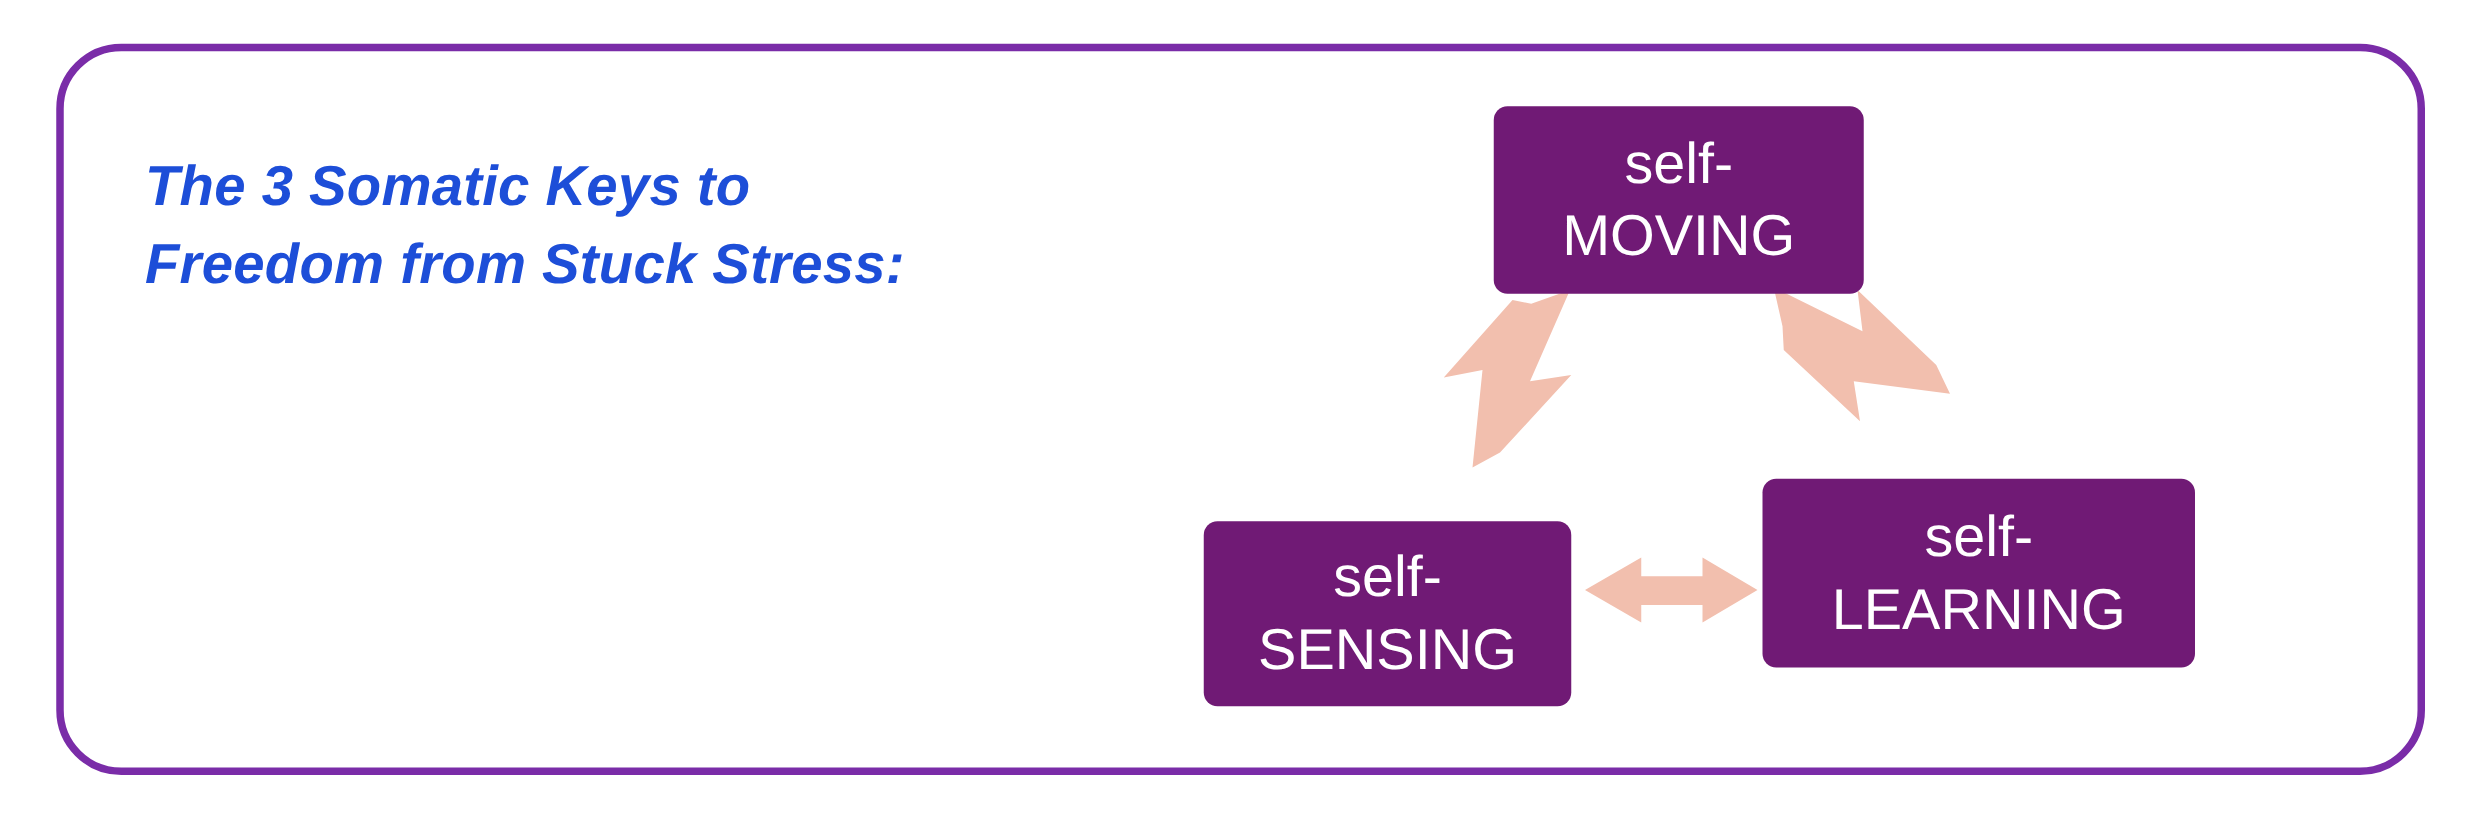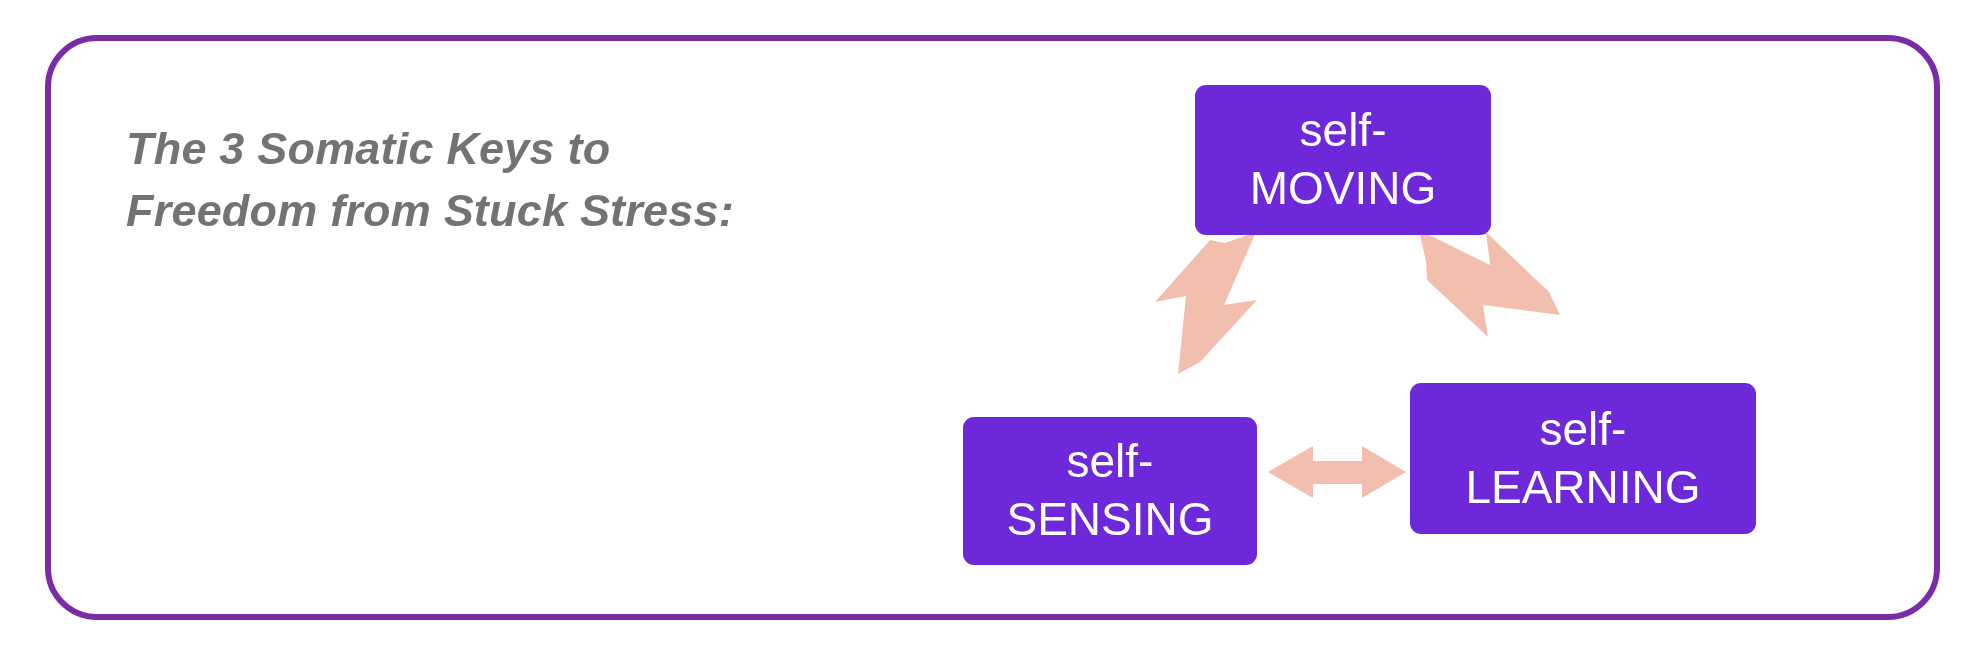--- a/index.html
+++ b/index.html
@@ -29,38 +29,38 @@
     height: 585px;
     box-sizing: border-box;
     border: 6px solid #7a2ca8;
     border-radius: 52px;
     background: transparent;
   }
 
   
   #heading {
     position: absolute;
-    left: 126px;
+    left: 116px;
     top: 118px;
     width: 620px;
-    color: #737373;
+    color: #1d4ed8;
     font-family: "Liberation Sans", sans-serif;
     font-size: 45px;
     font-weight: bold;
     font-style: italic;
     line-height: 62px;
     letter-spacing: 0.2px;
     white-space: pre-line;
   }
 
   
   .node {
     position: absolute;
     box-sizing: border-box;
-    background: #6d28d9;
+    background: #701a75;
     border-radius: 11px;
     color: #ffffff;
     font-family: "Liberation Sans", sans-serif;
     font-size: 46px;
     font-weight: normal;
     line-height: 58px;
     text-align: center;
     display: flex;
     align-items: center;
     justify-content: center;

